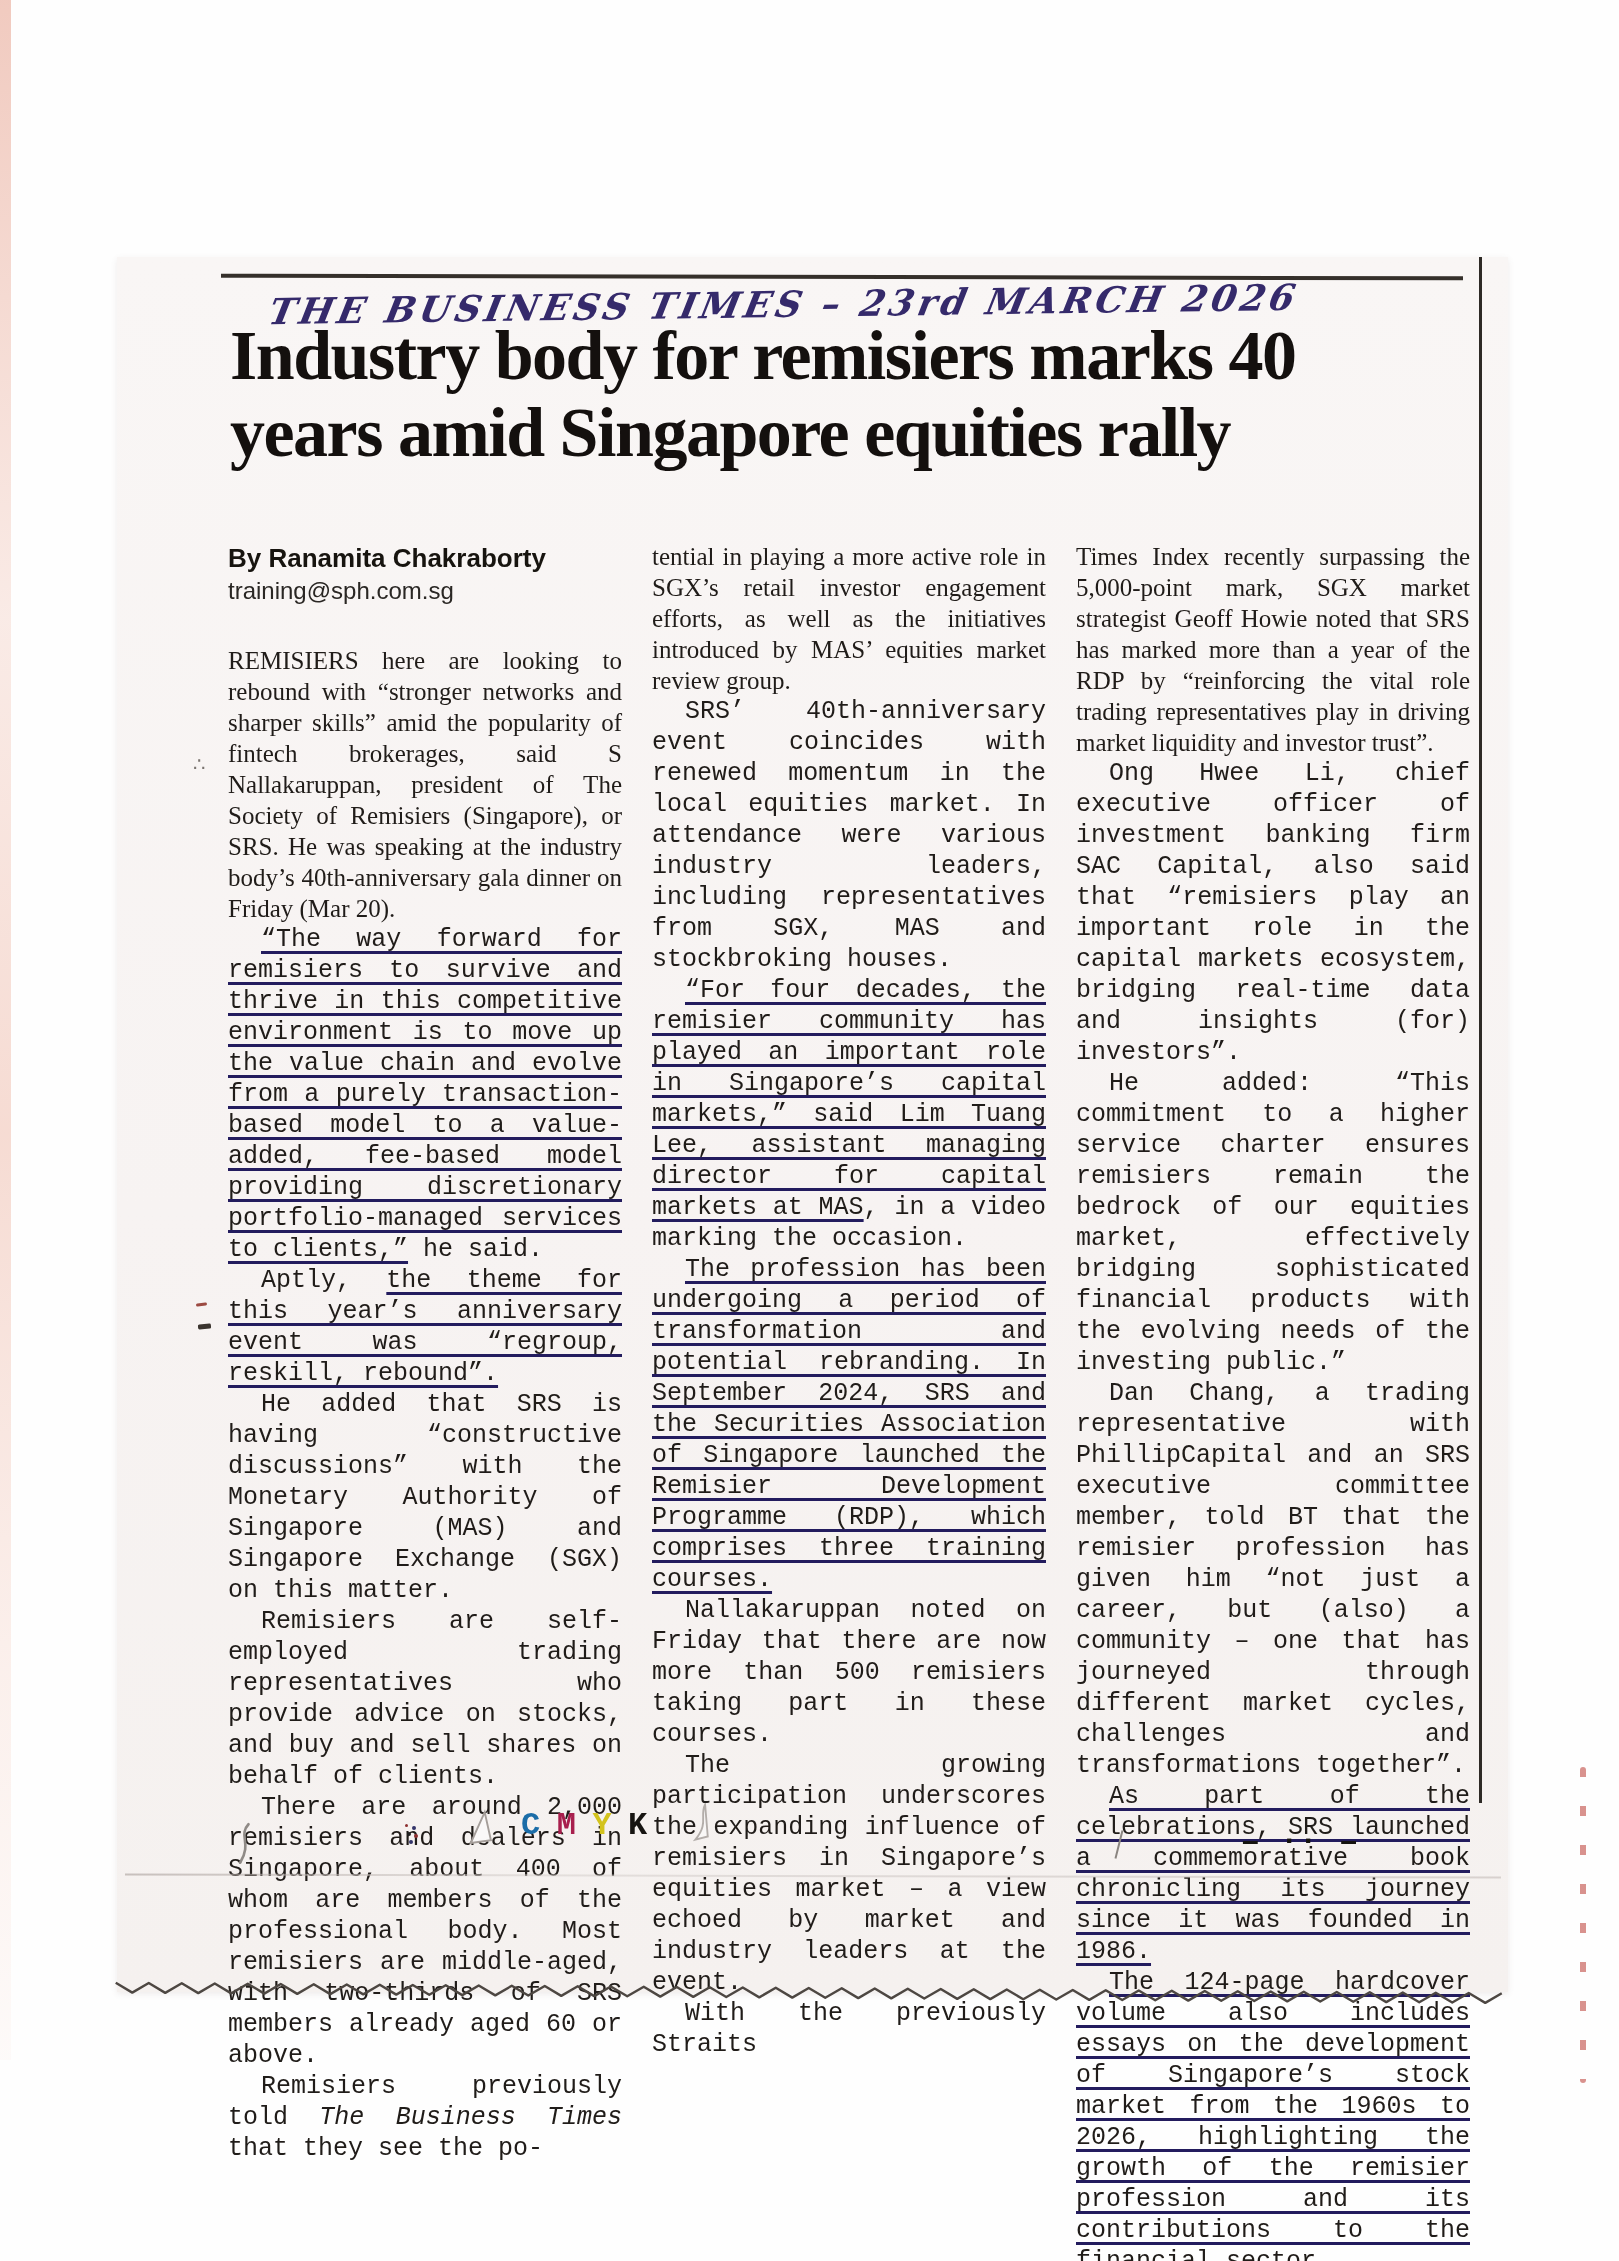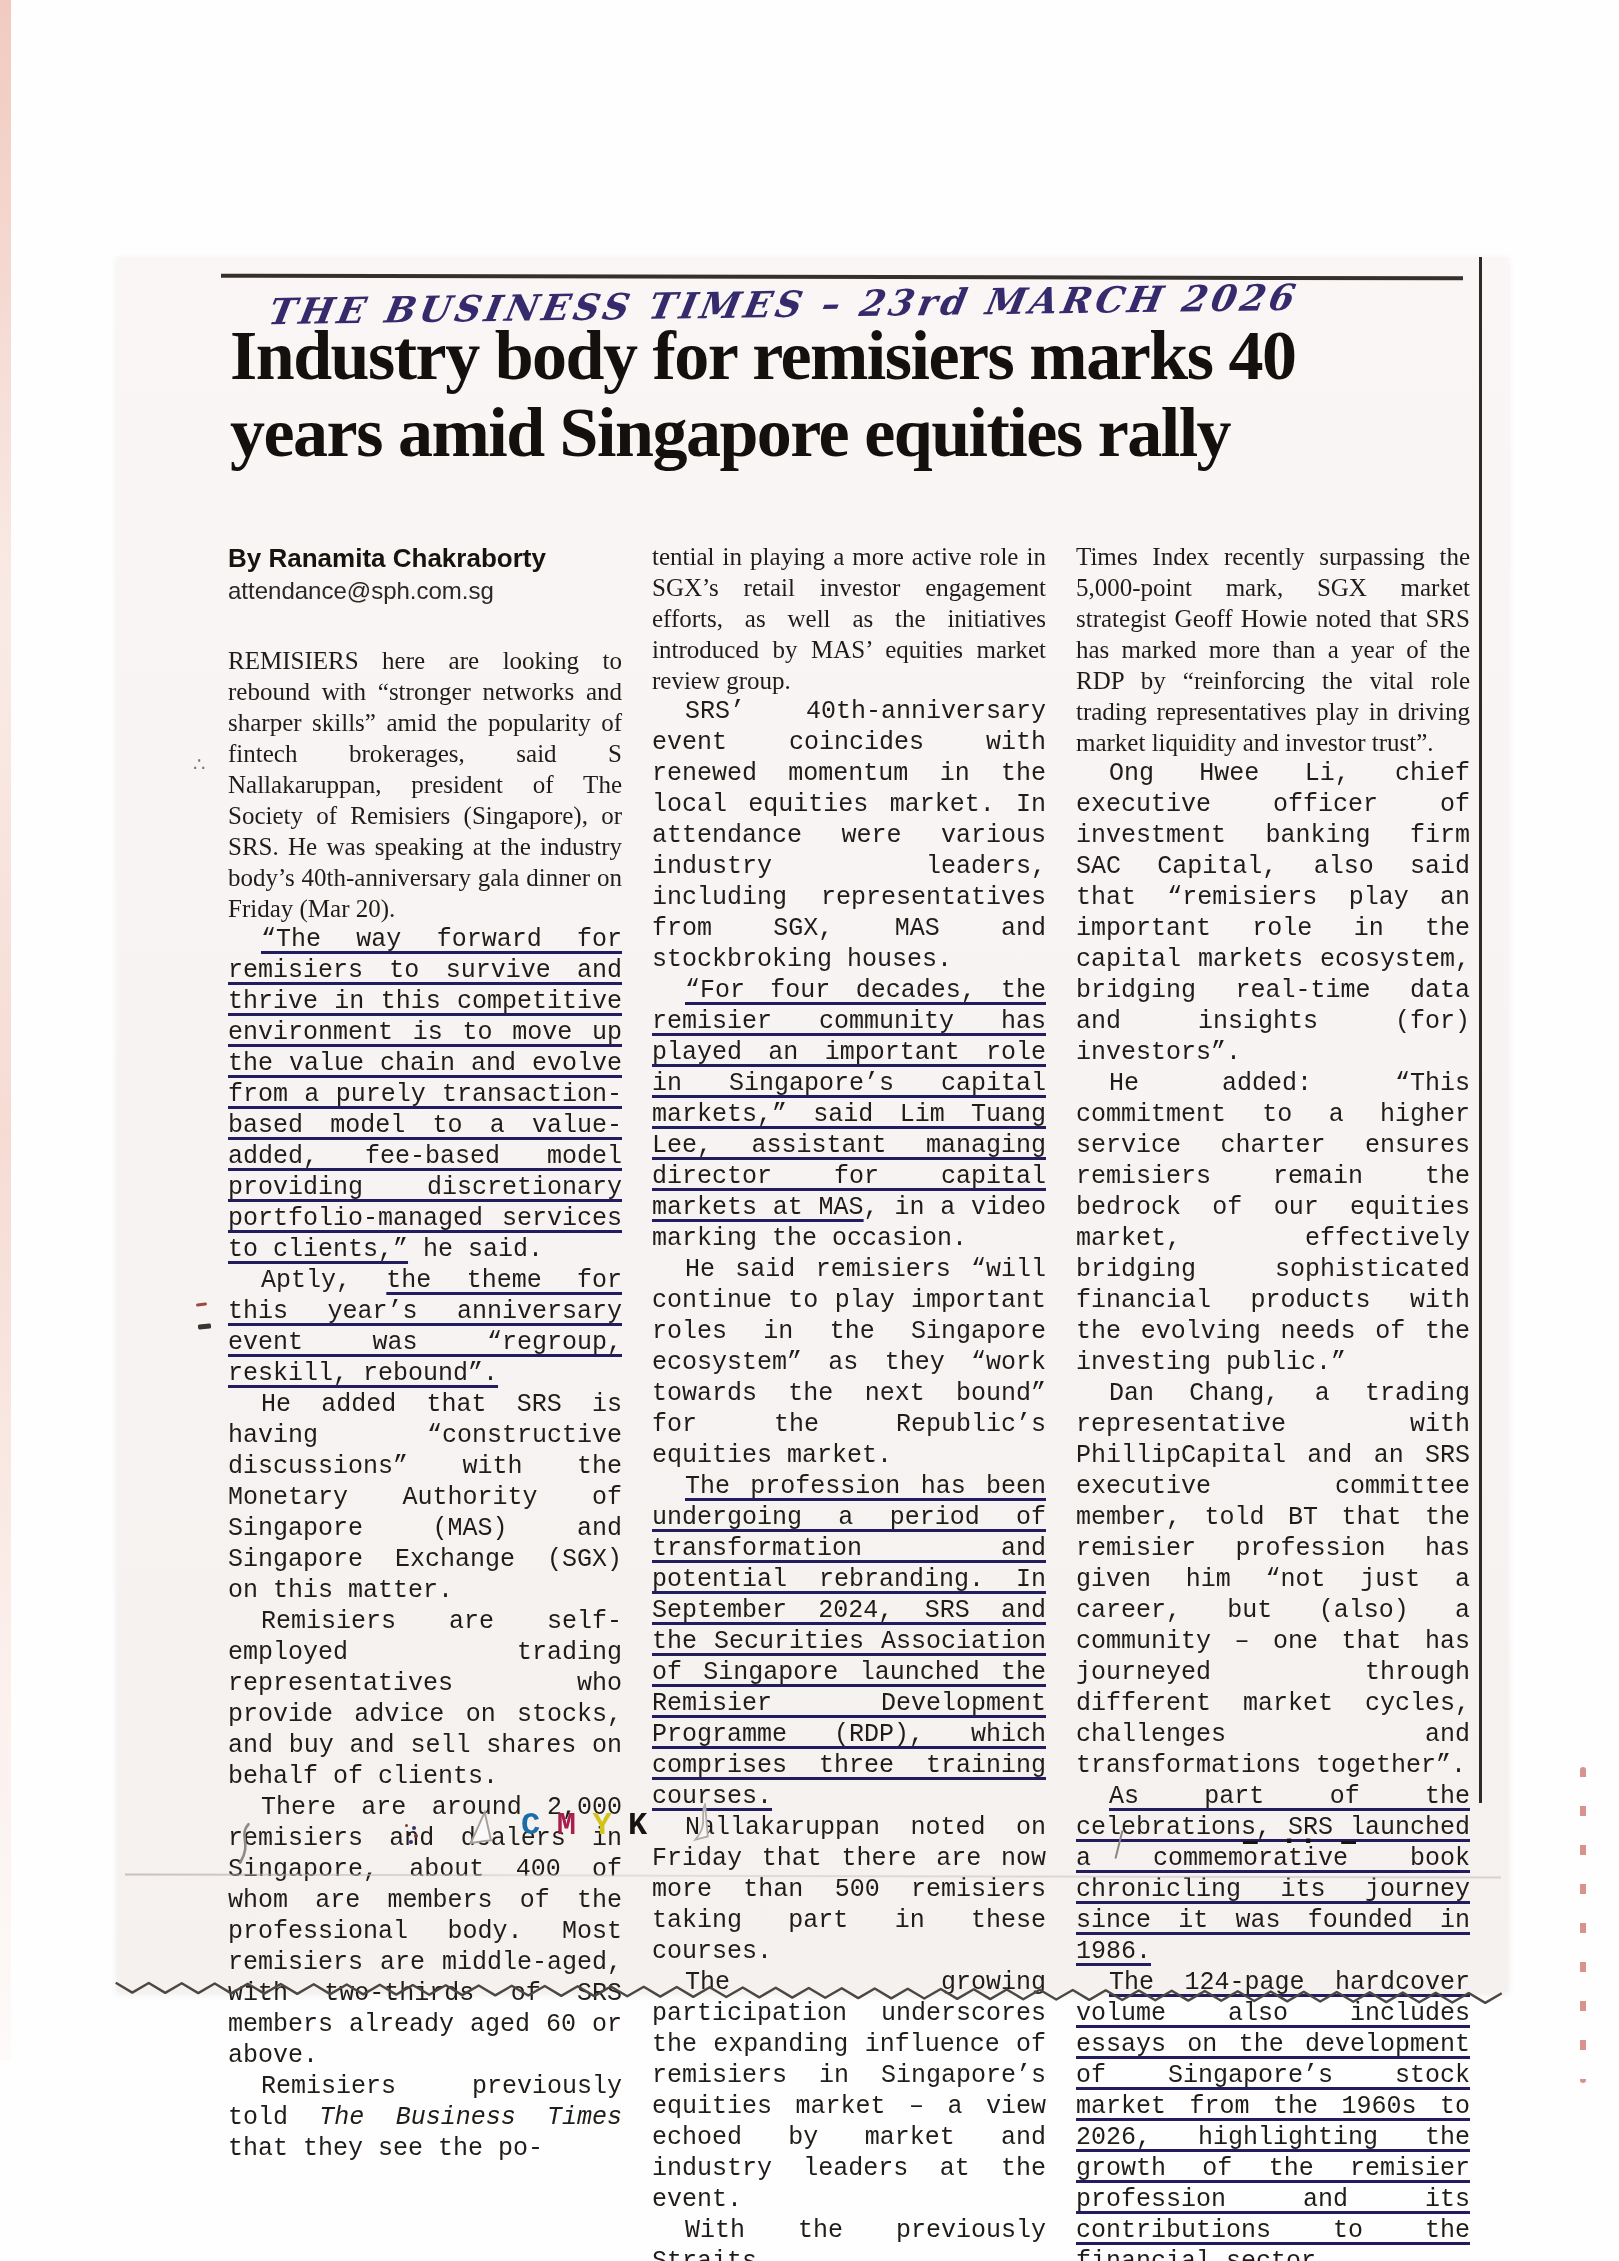--- a/index.html
+++ b/index.html
@@ -71,34 +71,33 @@
     <div class="handwriting">THE BUSINESS TIMES – 23rd MARCH 2026</div>
 
     <h1 class="headline">
       <span>Industry body for remisiers marks 40</span><br>
       <span>years amid Singapore equities rally</span>
     </h1>
 
     <div class="columns">
       <div class="col" id="col-0">
         <div class="byline">By Ranamita Chakraborty</div>
-        <div class="email">attendance@sph.com.sg</div>
+        <div class="email">training@sph.com.sg</div>
       <p class="para"><span>REMISIERS here are looking to rebound with “stronger networks and sharper skills” amid the popularity of fintech brokerages, said S Nallakaruppan, president of The Society of Remisiers (Singapore), or SRS. He was speaking at the industry body’s 40th-anniversary gala dinner on Friday (Mar 20).</span></p>
           <p class="para indent"><span class="u">“The way forward for remisiers to survive and thrive in this competitive environment is to move up the value chain and evolve from a purely transaction-based model to a value-added, fee-based model providing discretionary portfolio-managed services to clients,”</span><span> he said.</span></p>
           <p class="para indent"><span>Aptly, </span><span class="u">the theme for this year’s anniversary event was “regroup, reskill, rebound”.</span></p>
           <p class="para indent"><span>He added that SRS is having “constructive discussions” with the Monetary Authority of Singapore (MAS) and Singapore Exchange (SGX) on this matter.</span></p>
           <p class="para indent"><span>Remisiers are self-employed trading representatives who provide advice on stocks, and buy and sell shares on behalf of clients.</span></p>
           <p class="para indent"><span>There are around 2,000 remisiers and dealers in Singapore, about 400 of whom are members of the professional body. Most remisiers are middle-aged, with two-thirds of SRS members already aged 60 or above.</span></p>
           <p class="para indent"><span>Remisiers previously told </span><span class="i">The Business Times</span><span> that they see the po-</span></p>
         </div>
       <div class="col" id="col-1">
           <p class="para"><span>tential in playing a more active role in SGX’s retail investor engagement efforts, as well as the initiatives introduced by MAS’ equities market review group.</span></p>
           <p class="para indent"><span>SRS’ 40th-anniversary event coincides with renewed momentum in the local equities market. In attendance were various industry leaders, including representatives from SGX, MAS and stockbroking houses.</span></p>
           <p class="para indent"><span class="u">“For four decades, the remisier community has played an important role in Singapore’s capital markets,” said Lim Tuang Lee, assistant managing director for capital markets at MAS</span><span>, in a video marking the occasion.</span></p>
-          <p class="para indent"><span>He said remisiers “will continue to play important roles in the Singapore ecosystem” as they “work towards the next bound” for the Republic’s equities market.</span></p>
           <p class="para indent"><span class="u">The profession has been undergoing a period of transformation and potential rebranding. In September 2024, SRS and the Securities Association of Singapore launched the Remisier Development Programme (RDP), which comprises three training courses.</span></p>
           <p class="para indent"><span>Nallakaruppan noted on Friday that there are now more than 500 remisiers taking part in these courses.</span></p>
           <p class="para indent"><span>The growing participation underscores the expanding influence of remisiers in Singapore’s equities market – a view echoed by market and industry leaders at the event.</span></p>
           <p class="para indent"><span>With the previously Straits</span></p>
         </div>
       <div class="col" id="col-2">
           <p class="para"><span>Times Index recently surpassing the 5,000-point mark, SGX market strategist Geoff Howie noted that SRS has marked more than a year of the RDP by “reinforcing the vital role trading representatives play in driving market liquidity and investor trust”.</span></p>
           <p class="para indent"><span>Ong Hwee Li, chief executive officer of investment banking firm SAC Capital, also said that “remisiers play an important role in the capital markets ecosystem, bridging real-time data and insights (for) investors”.</span></p>
           <p class="para indent"><span>He added: “This commitment to a higher service charter ensures remisiers remain the bedrock of our equities market, effectively bridging sophisticated financial products with the evolving needs of the investing public.”</span></p>
           <p class="para indent"><span>Dan Chang, a trading representative with PhillipCapital and an SRS executive committee member, told BT that the remisier profession has given him “not just a career, but (also) a community – one that has journeyed through different market cycles, challenges and transformations together”.</span></p>

